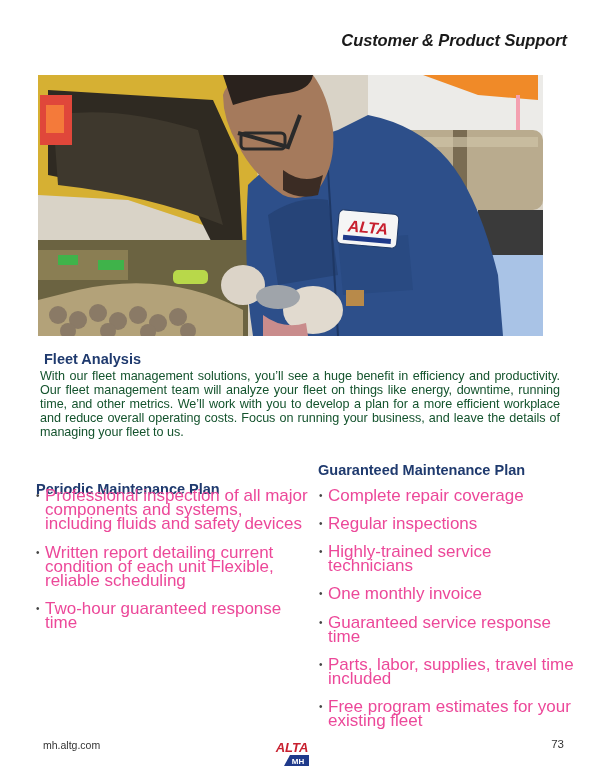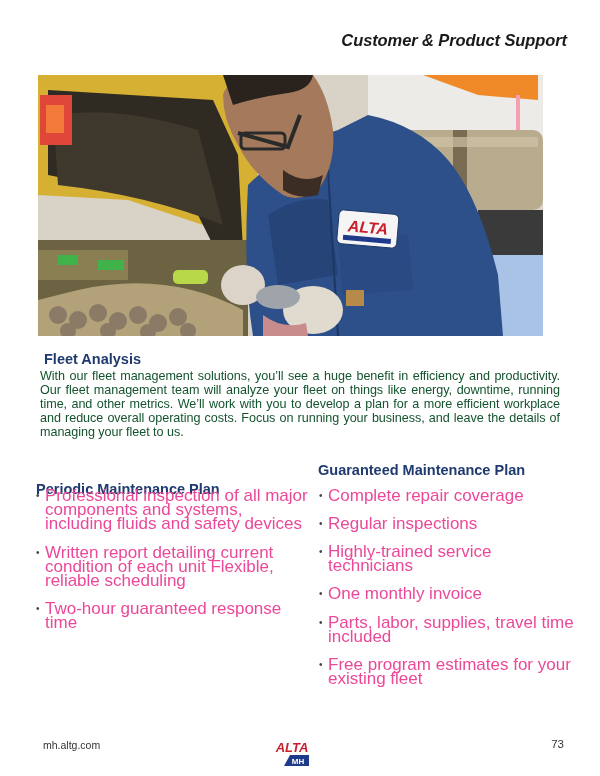--- a/index.html
+++ b/index.html
@@ -128,20 +128,21 @@
   <li>Written report detailing current condition of each unit Flexible, reliable scheduling</li>
   <li>Two-hour guaranteed response time</li>
 </ul>
 
 <div class="section-title plan-title-right">Guaranteed Maintenance Plan</div>
 <ul class="bullets bullets-right">
   <li>Complete repair coverage</li>
   <li>Regular inspections</li>
   <li>Highly-trained service technicians</li>
   <li>One monthly invoice</li>
+  <li>Guaranteed service response time</li>
   <li>Parts, labor, supplies, travel time included</li>
   <li>Free program estimates for your existing fleet</li>
 </ul>
 
 <div class="footer-url">mh.altg.com</div>
 
 <div class="footer-logo">
   <svg viewBox="0 0 40 28" width="40" height="28">
     <text x="20" y="13" text-anchor="middle" font-family="Liberation Sans, sans-serif" font-weight="bold" font-style="italic" font-size="13" fill="#c8202f">ALTA</text>
     <polygon points="18,16 37,16 37,27 12,27" fill="#1f3a8a"></polygon>

